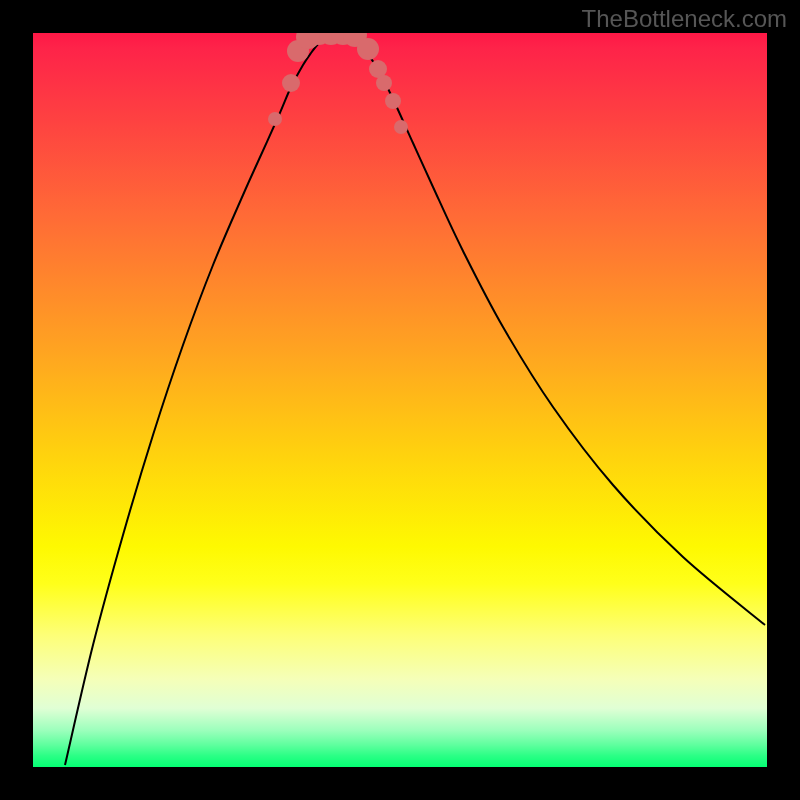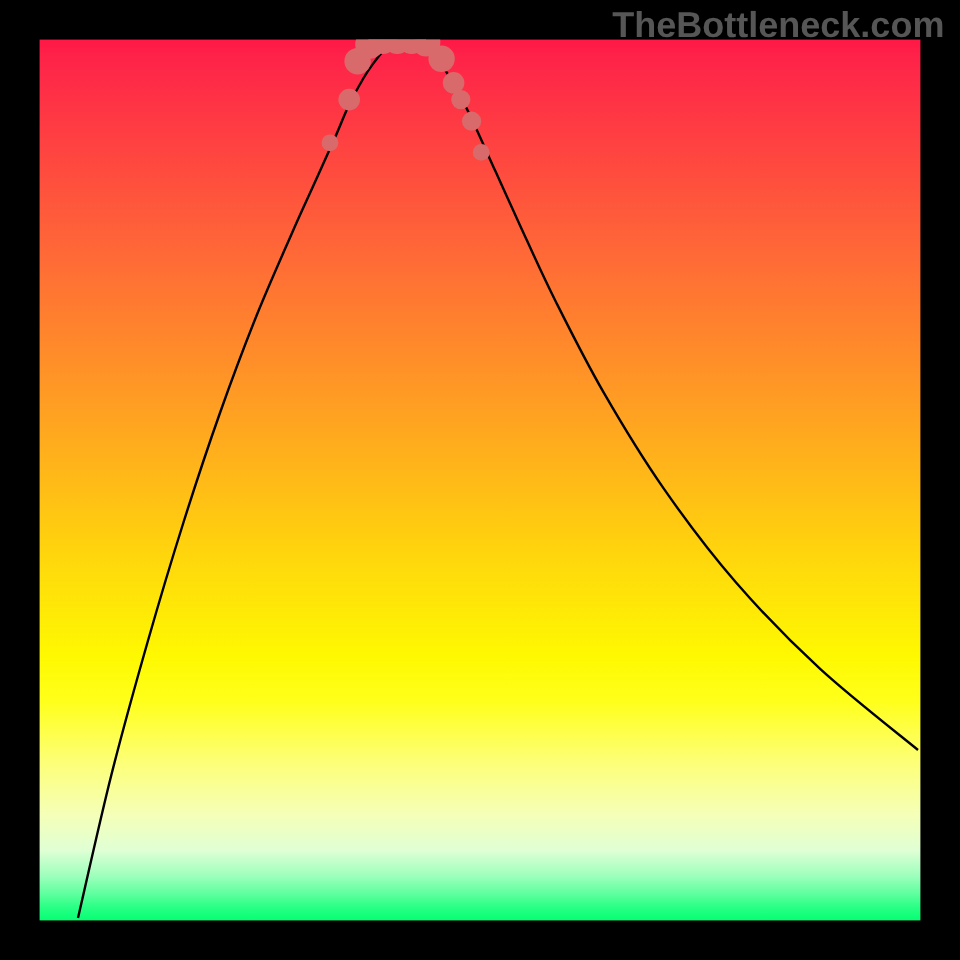--- a/index.html
+++ b/index.html
@@ -39,22 +39,22 @@
       #5eff9e 97%,
       #2aff85 98.5%,
       #05ff74 100%
     );
   }
   .watermark {
     position: absolute;
     top: 5px;
     right: 13px;
     color: #565656;
-    font-size: 30px;
-    font-weight: 700;
+    font-size: 24px;
+    font-weight: 400;
     letter-spacing: 0px;
   }
   svg.curve {
     position: absolute;
     left: 0;
     top: 0;
     width: 734px;
     height: 734px;
   }
 </style>

